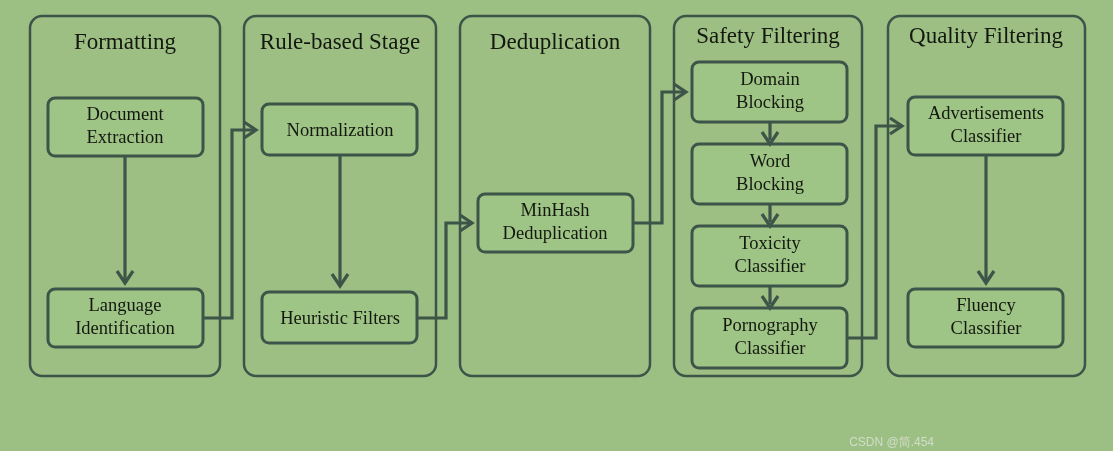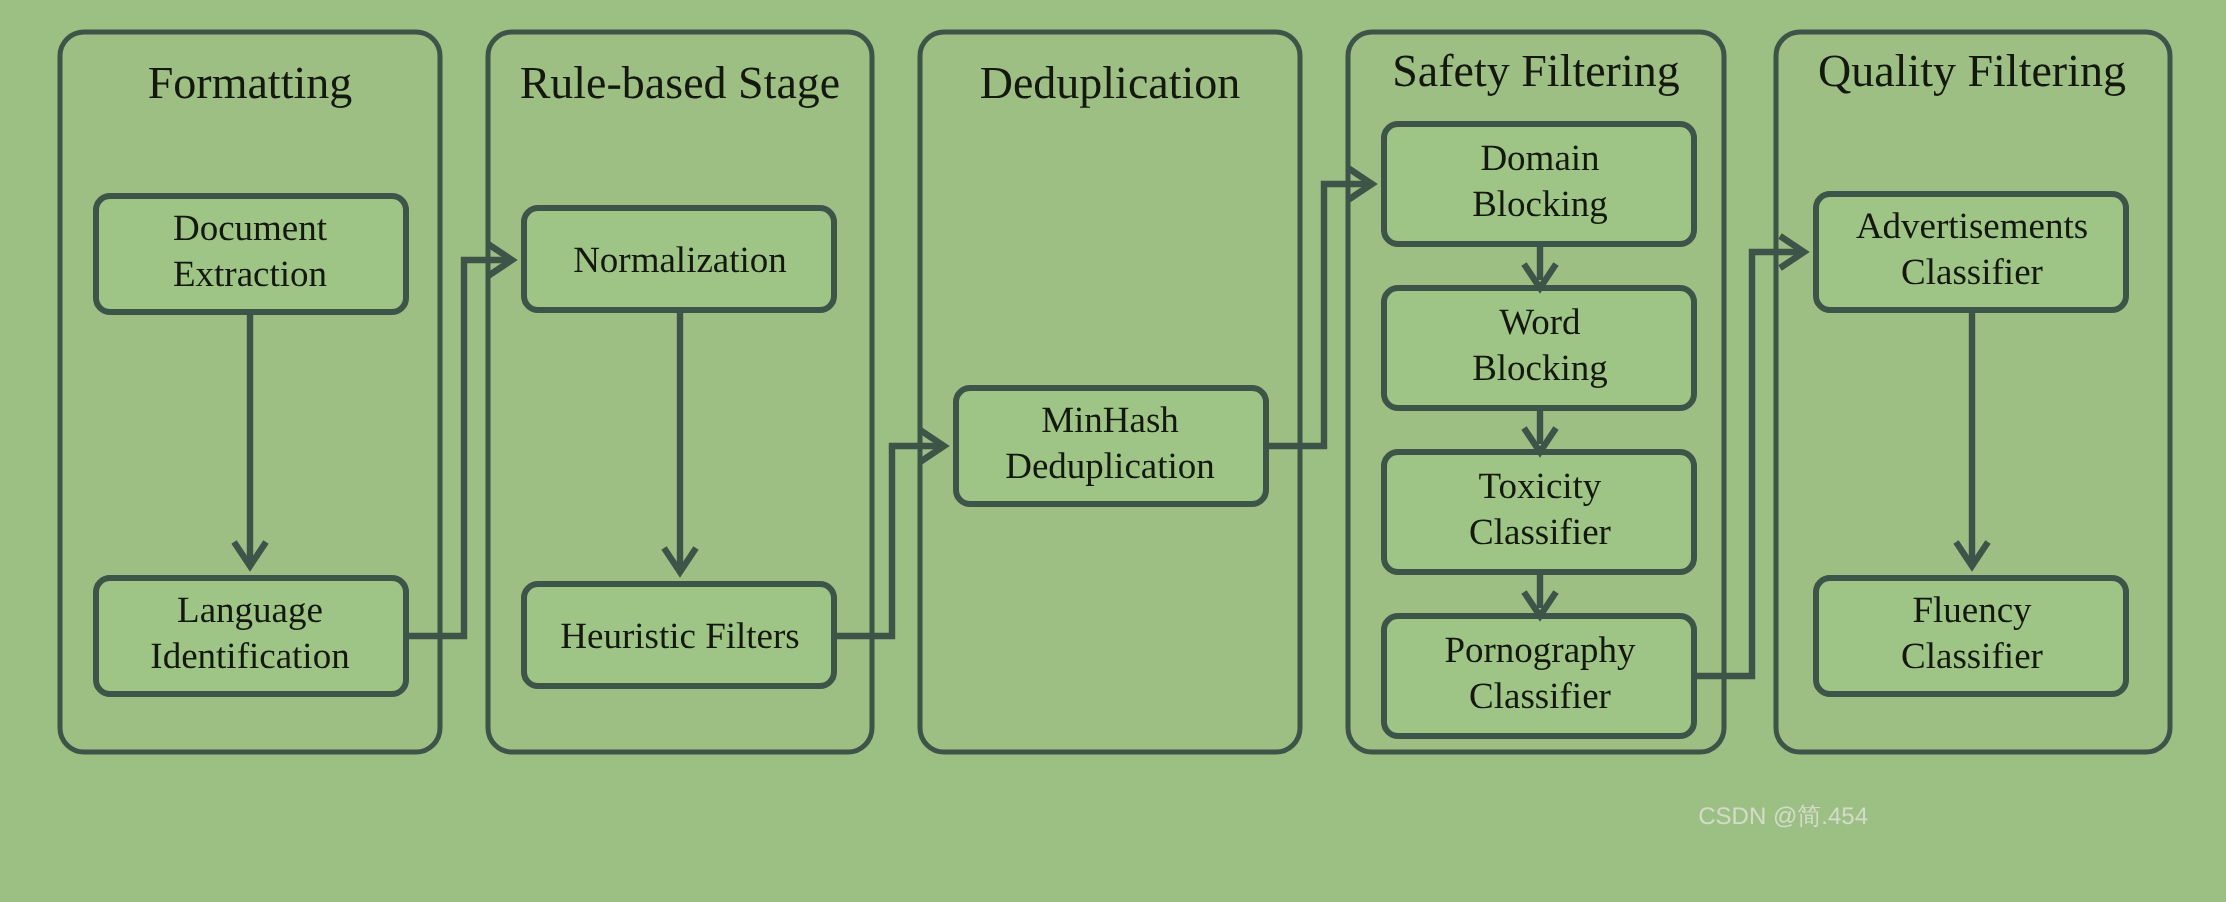--- a/index.html
+++ b/index.html
@@ -68,21 +68,21 @@
     width: 1113px;
     text-align: center;
     font-family: "Liberation Serif", "DejaVu Serif", serif;
     font-size: 27px;
     color: #14180f;
     letter-spacing: 0.2px;
   }
   .watermark {
     position: absolute;
     right: 10px;
-    top: 400px;
+    top: 434px;
     font-family: "Liberation Sans", "DejaVu Sans", sans-serif;
     font-size: 12px;
     color: #d8dfd0;
     opacity: 0.92;
     white-space: nowrap;
   }
 </style>
 </head>
 <body>
 

